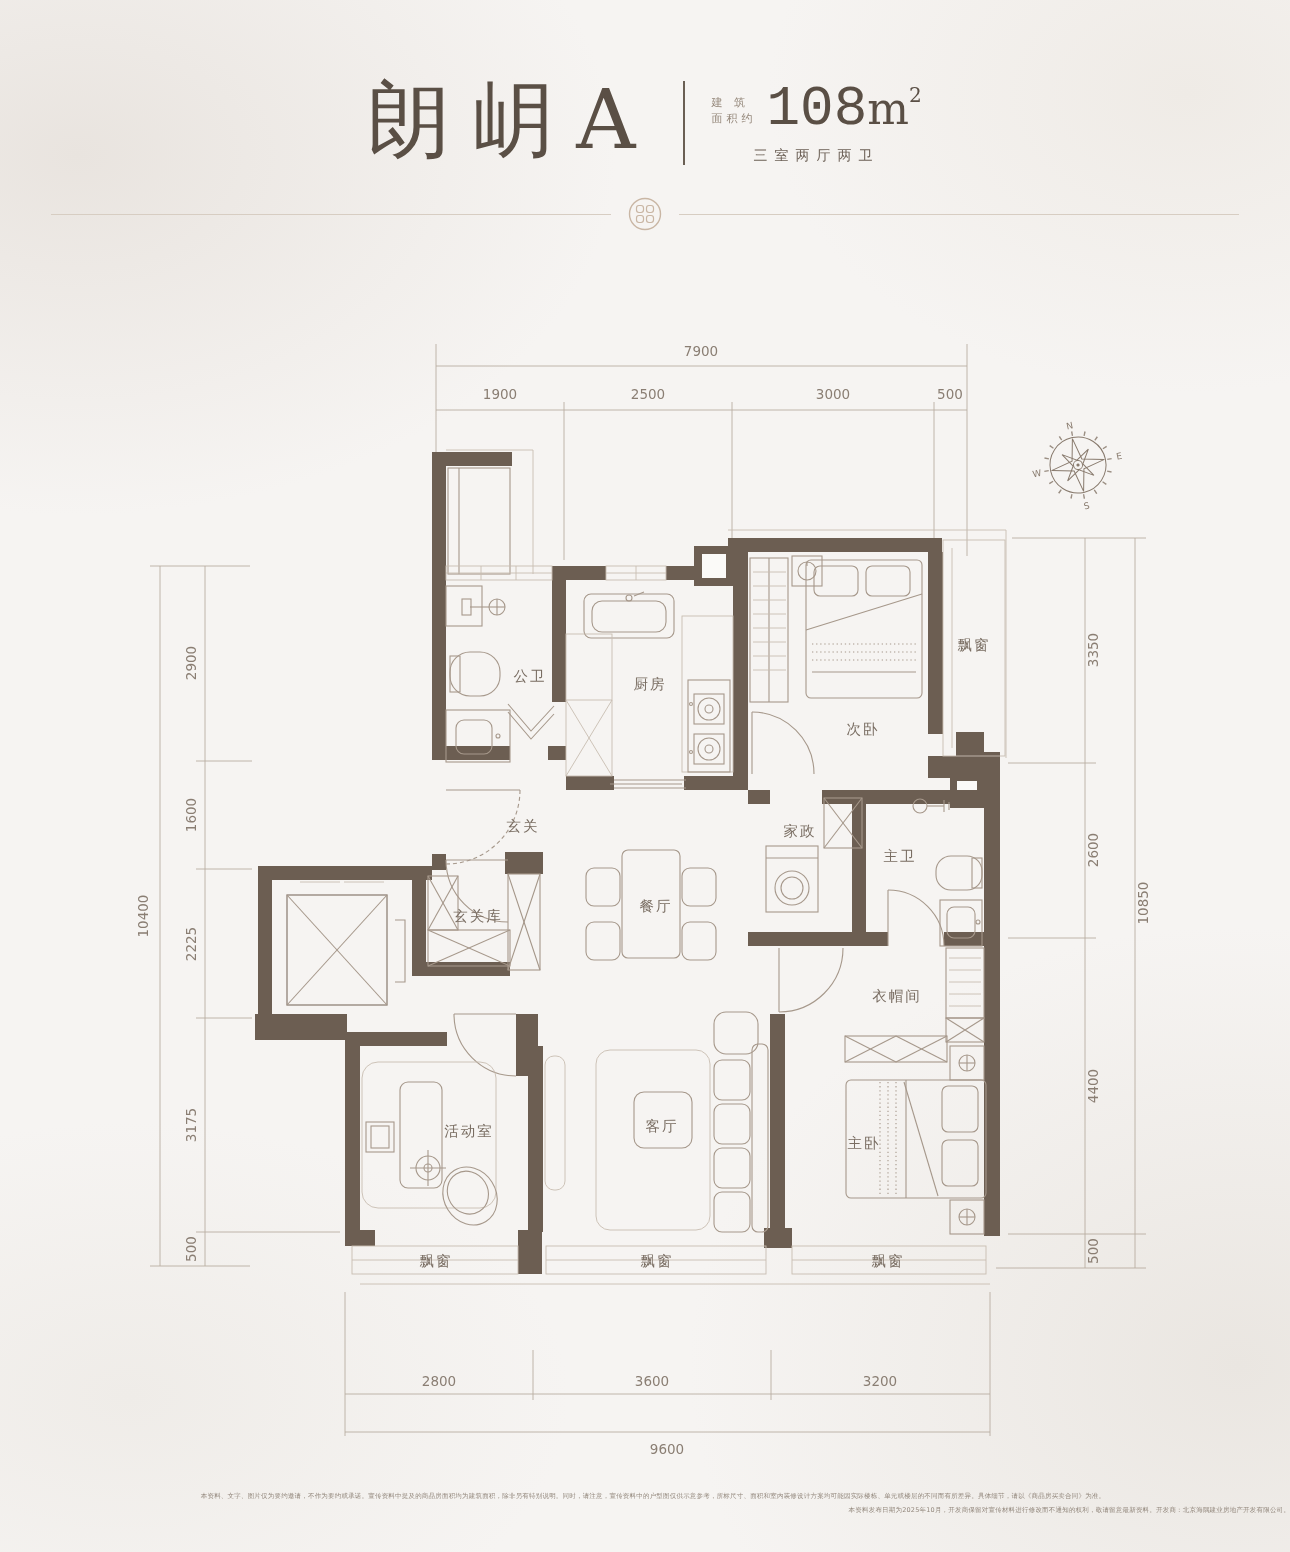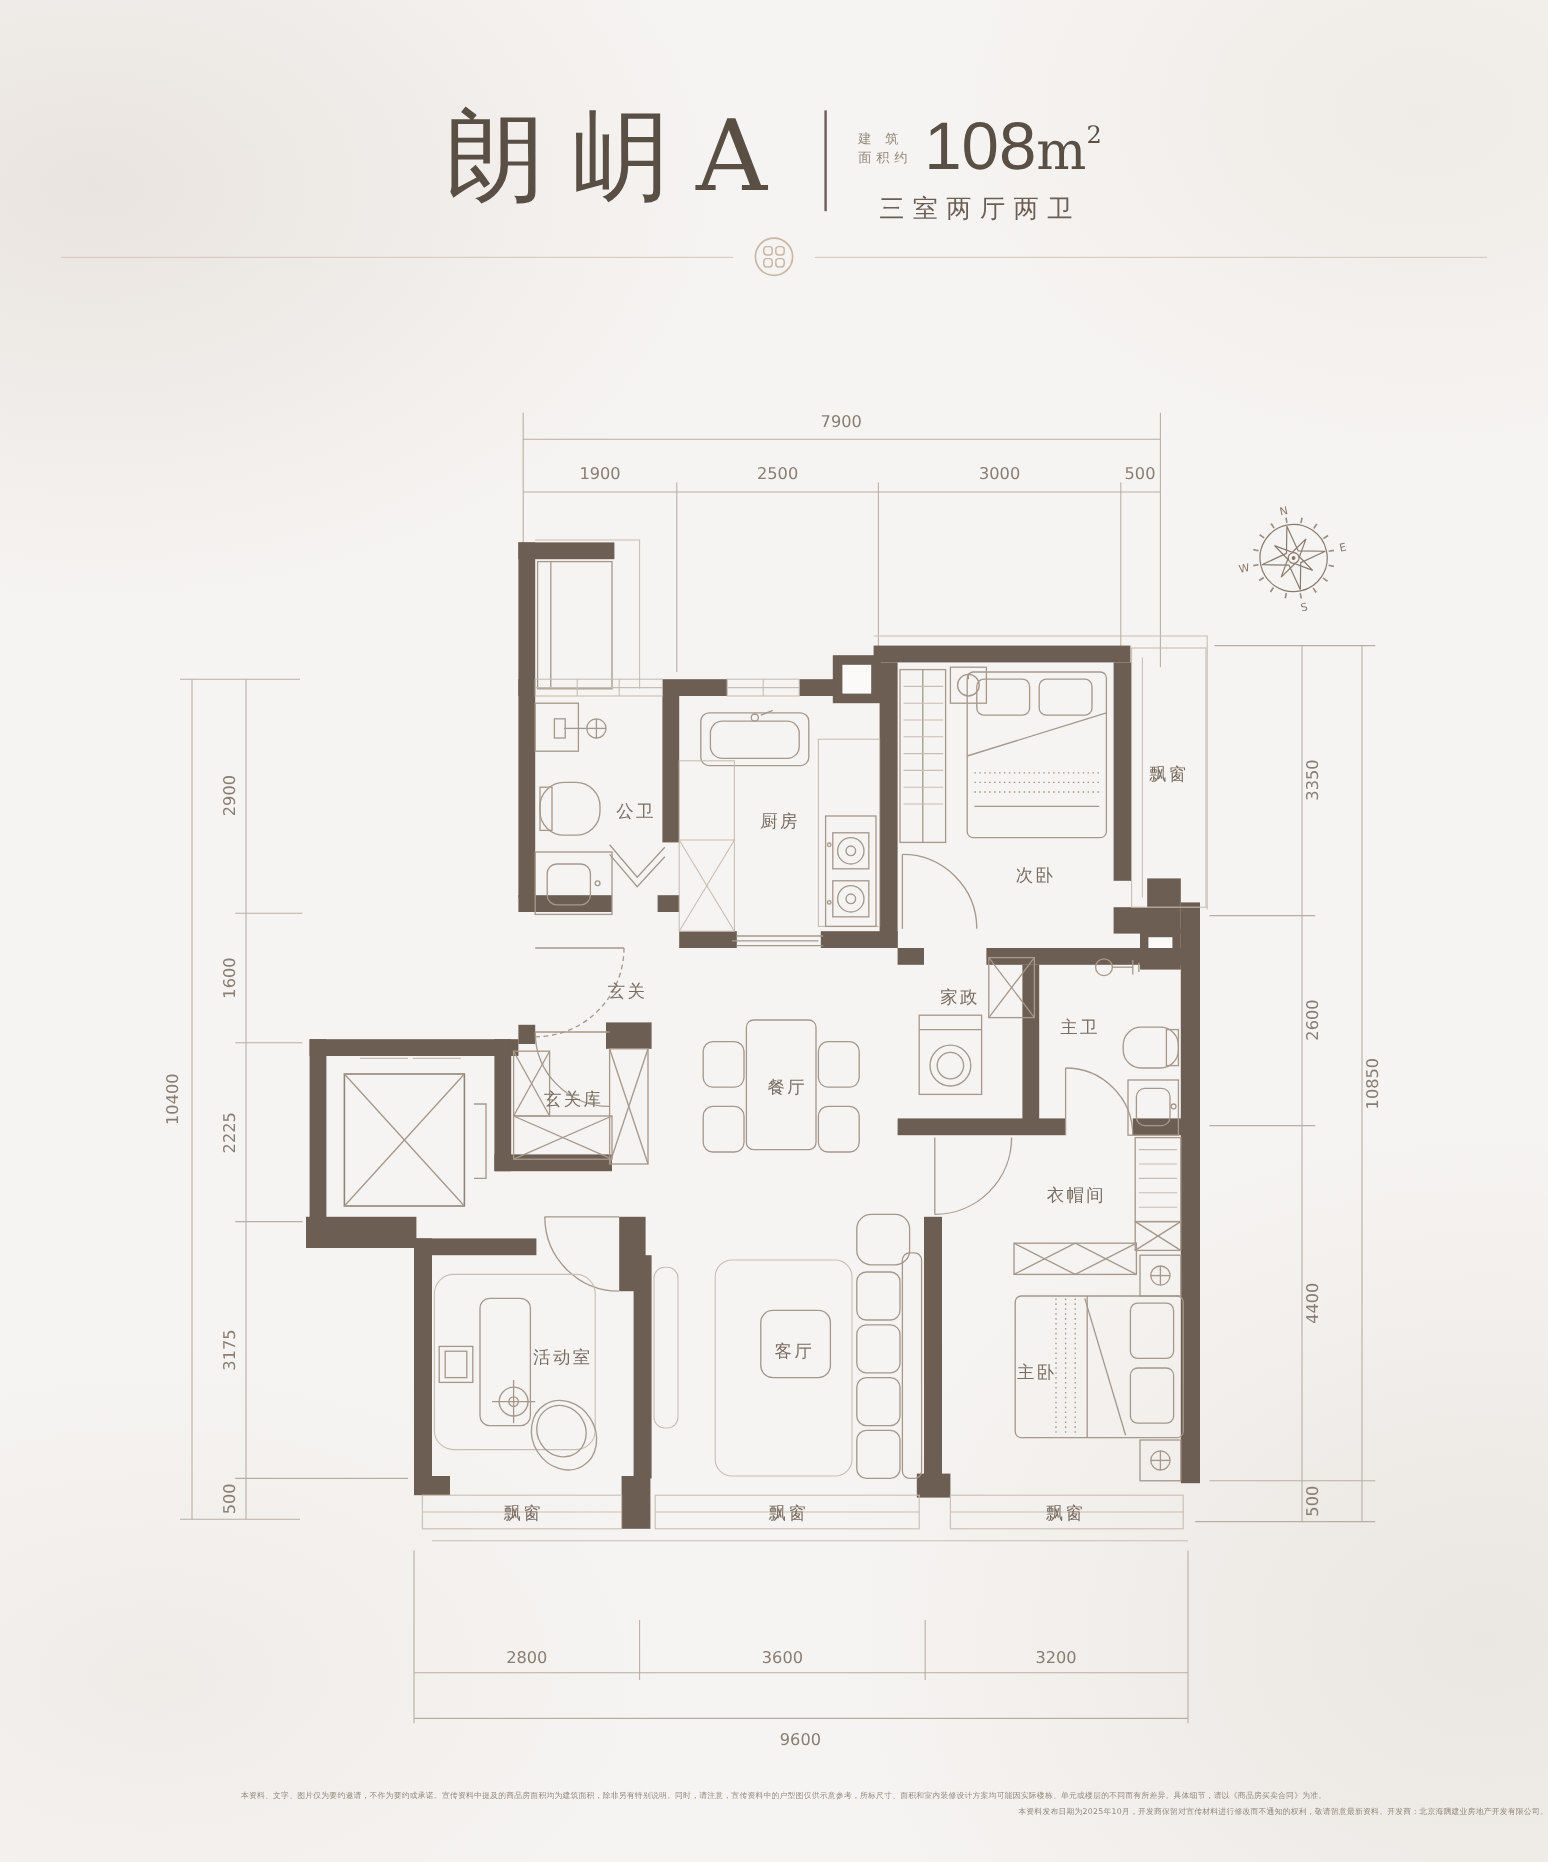--- a/index.html
+++ b/index.html
@@ -10,27 +10,27 @@
       radial-gradient(900px 600px at 6% 10%, #e9e4df 0%, rgba(233,228,223,0) 60%),
       radial-gradient(1000px 800px at 96% 88%, #eae6e1 0%, rgba(234,230,225,0) 55%),
       radial-gradient(700px 500px at 92% 6%, #efebe6 0%, rgba(239,235,230,0) 60%),
       radial-gradient(800px 500px at 10% 90%, #efece8 0%, rgba(239,236,232,0) 55%),
       #f6f4f2;
   }
   
   .hdr{position:absolute;top:74px;left:0;width:100%;display:flex;justify-content:center;align-items:center;gap:26px;}
   .unit-name{font-family:"DejaVu Serif","Liberation Serif",serif;font-size:82px;line-height:92px;color:#5a4f45;letter-spacing:22px;font-weight:500;margin:0;}
   .vbar{width:2px;height:84px;background:#6a5f54;margin-top:6px;}
-  .specs{display:flex;flex-direction:column;margin-top:18px;}
+  .specs{display:flex;flex-direction:column;margin-top:4px;}
   .arearow{display:flex;align-items:flex-start;}
   .arealbl{display:flex;flex-direction:column;justify-content:center;margin-top:16px;margin-right:10px;color:#94877a;font-size:11px;letter-spacing:4px;line-height:16px;}
-  .areaval{font-family:Liberation Sans, sans-serif;font-size:56px;color:#5a4f45;line-height:60px;}
+  .areaval{font-family:Liberation Mono, monospace;font-size:56px;color:#5a4f45;line-height:60px;}
   .areaunit{font-family:"DejaVu Serif","Liberation Serif",serif;font-size:44px;color:#5a4f45;}
   .areasup{font-family:"DejaVu Serif","Liberation Serif",serif;font-size:20px;color:#5a4f45;vertical-align:22px;}
-  .layoutdesc{font-size:21px;color:#6b5f55;letter-spacing:7px;margin-top:8px;text-align:center;}
+  .layoutdesc{font-size:14px;color:#6b5f55;letter-spacing:7px;margin-top:8px;text-align:center;}
   
   .divider{position:absolute;top:196px;left:0;width:100%;display:flex;align-items:center;justify-content:center;}
   .divider .hline{flex:0 0 560px;height:1px;background:#d7cdc2;}
   .divider .logo{margin:0 16px;}
   
   .ftr{position:absolute;top:1492px;left:0;width:100%;text-align:center;color:#93887d;}
   .ftr .l1{font-size:6.5px;white-space:nowrap;letter-spacing:.2px;padding-left:16px;}
   .ftr .l2{font-size:6.5px;white-space:nowrap;letter-spacing:.2px;margin-top:5px;text-align:right;}
   
   .w{fill:#6c5e52;stroke:none;}

